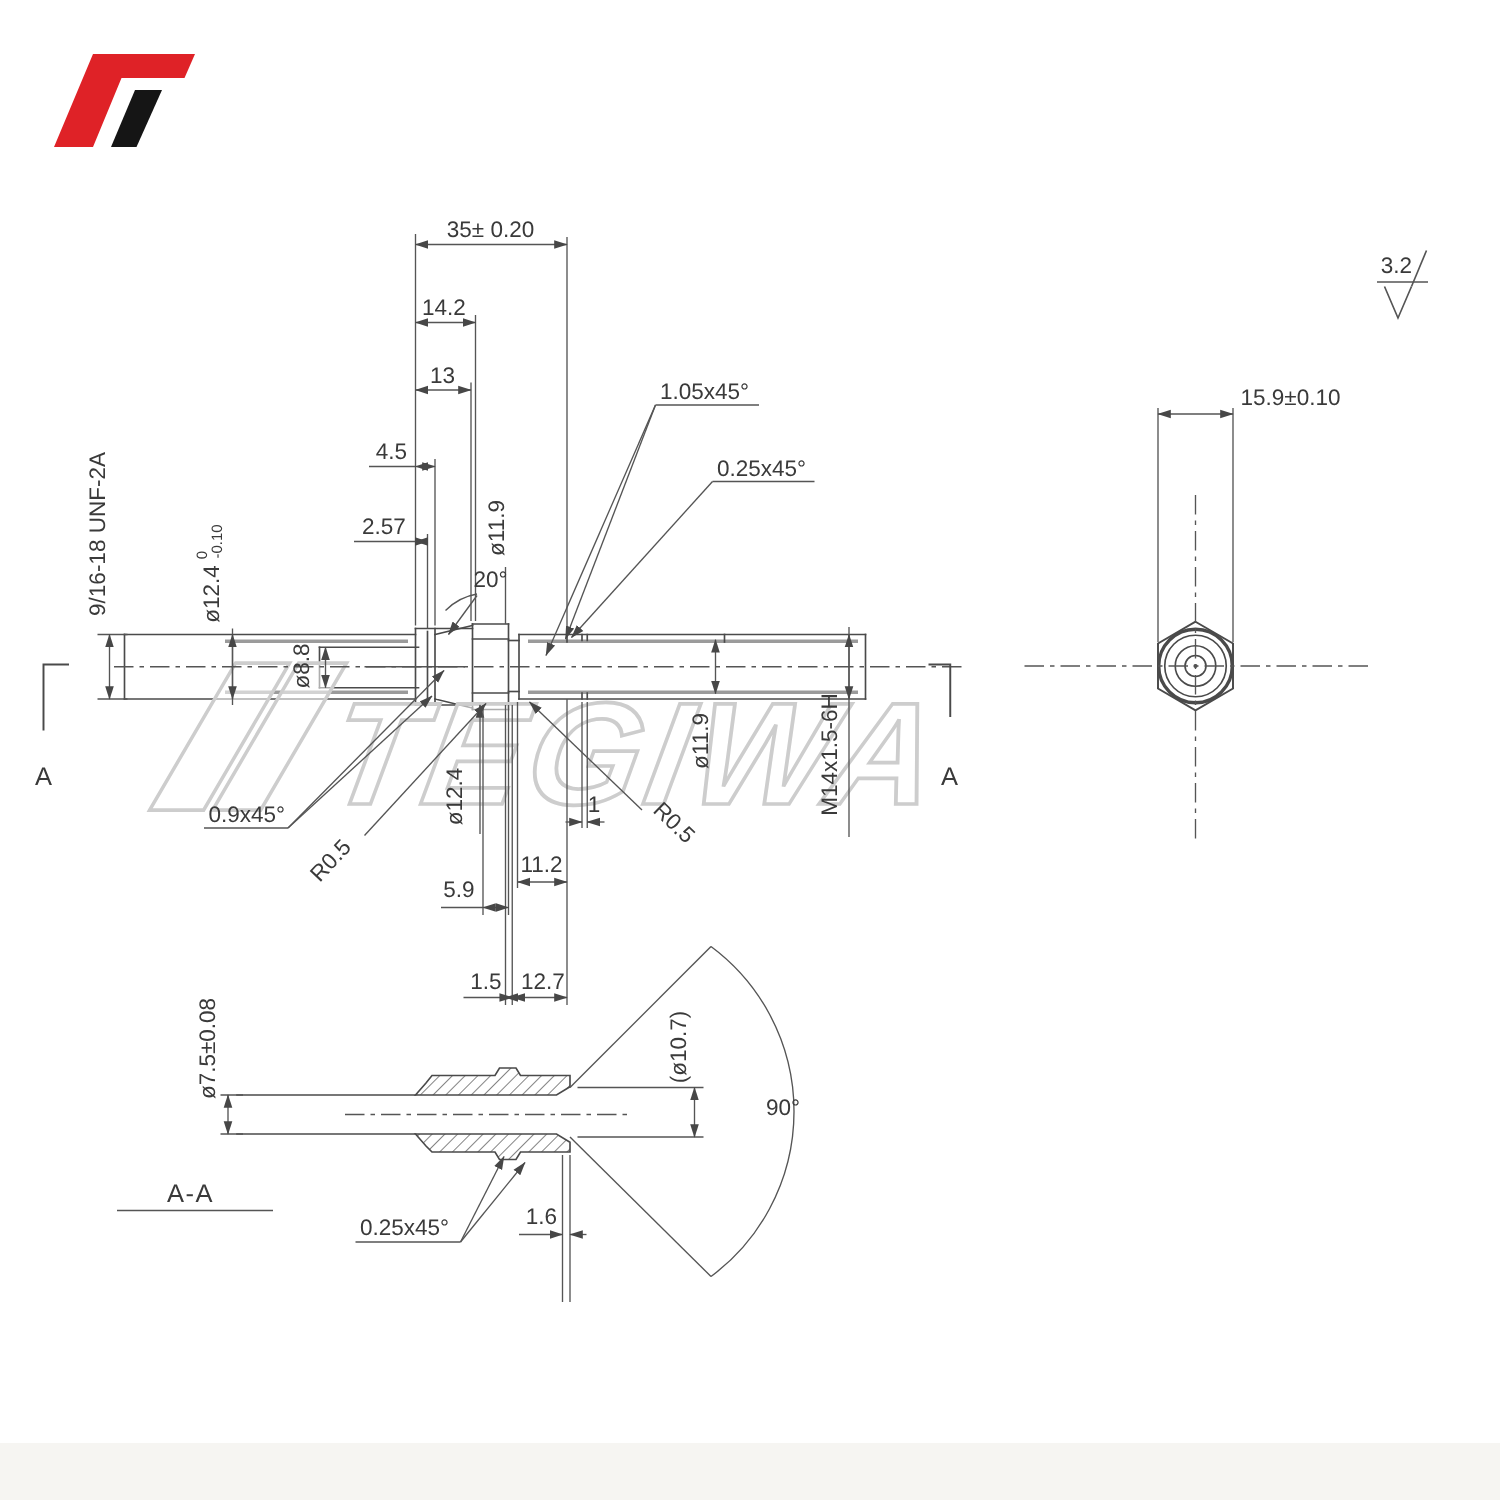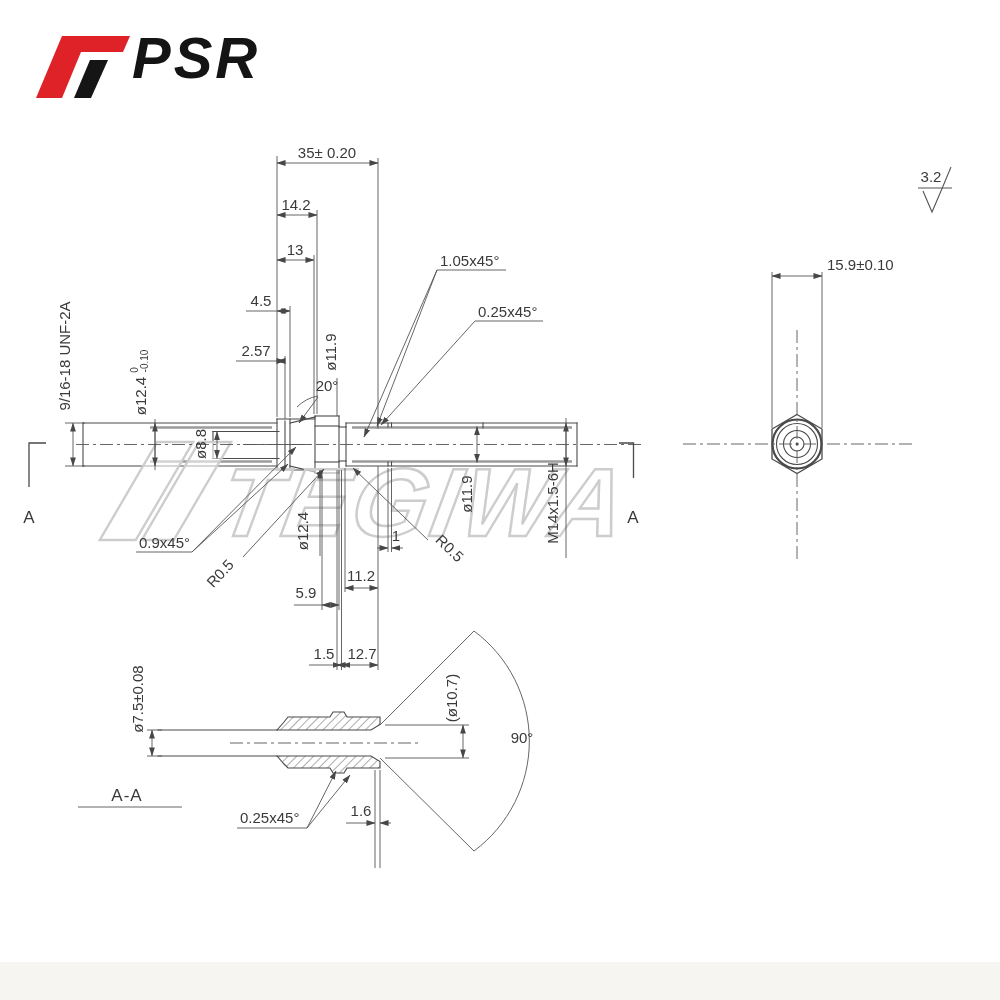--- a/index.html
+++ b/index.html
@@ -253,16 +253,15 @@
       <text class="d" x="240" y="823">0.25x45°</text>
       <text class="d" x="361" y="816" text-anchor="middle">1.6</text>
     </g>
   </svg>
 
   <div id="logo">
     <svg width="110" height="92" viewBox="0 0 110 92">
       <path d="M8,76 L34,14 L102,14 L95,30 L53,30 L34,76 Z" fill="#df2227"></path>
       <path d="M46,76 L62,38 L80,38 L63,76 Z" fill="#151515"></path>
     </svg>
-    <span class="brand">PSR</span>
   </div>
 
 </div>
 
 </body></html>

